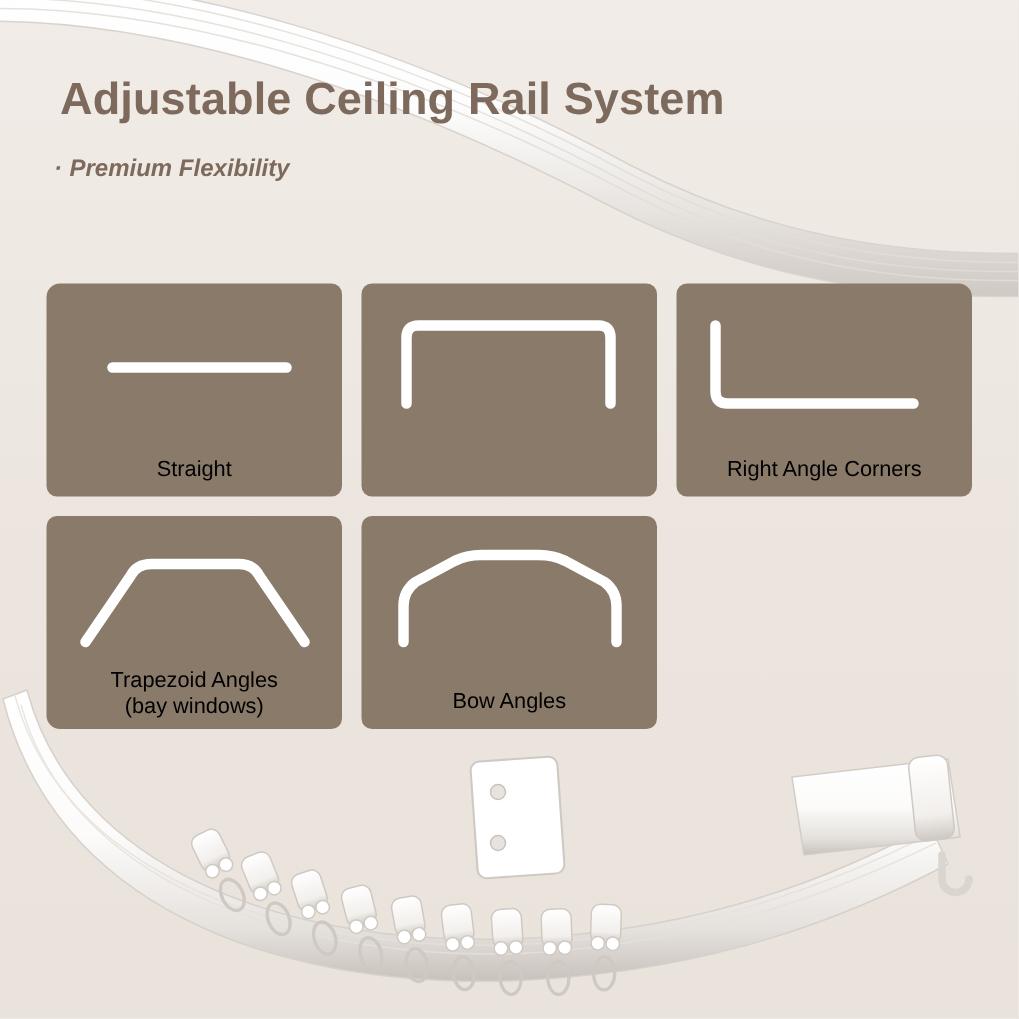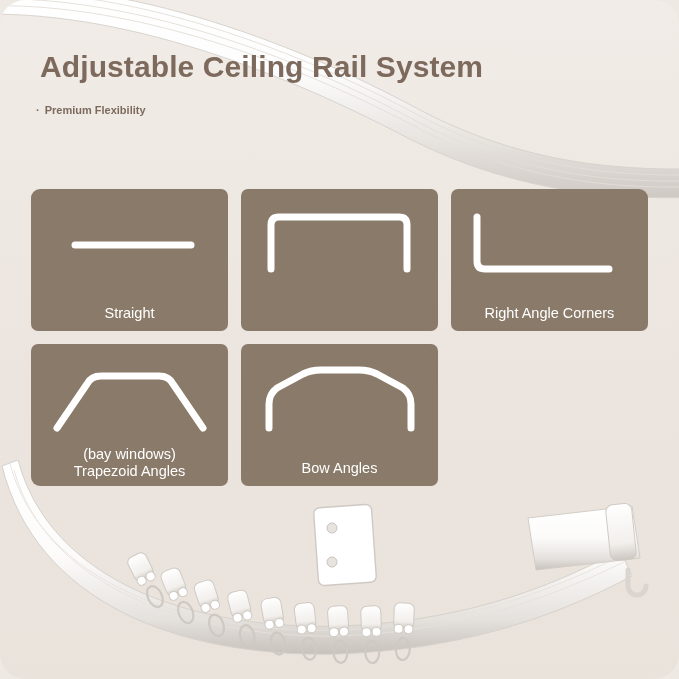--- a/index.html
+++ b/index.html
@@ -12,21 +12,20 @@
     background: #efe9e4;
     font-family: "Liberation Sans", sans-serif;
     overflow: hidden;
   }
   #stage {
     position: relative;
     width: 679px;
     height: 679px;
     background: linear-gradient(180deg, #f1ece7 0%, #ece5df 55%, #eae3dc 100%);
     overflow: hidden;
-    border-radius: 25px;
   }
 
   
   .rail-top {
     position: absolute;
     left: -40px;
     top: -30px;
     width: 780px;
     height: 230px;
     pointer-events: none;
@@ -51,25 +50,26 @@
     letter-spacing: 0.1px;
     white-space: nowrap;
   }
   .bullets {
     position: absolute;
     left: 36px;
     top: 104px;
     width: 420px;
   }
   .bullet {
-    font-size: 11px;
+    font-size: 16px;
     color: #7d6a5d;
     font-weight: bold;
     margin-bottom: 11px;
     white-space: nowrap;
+    font-style: italic;
   }
   .bullet .dot {
     display: inline-block;
     margin-right: 5px;
   }
 
   
   .grid {
     position: absolute;
     left: 31px;
@@ -92,21 +92,21 @@
     top: 0;
     width: 197px;
     height: 100px;
   }
   .card .caption {
     position: absolute;
     left: 0;
     right: 0;
     bottom: 9px;
     text-align: center;
-    color: #ffffff;
+    color: #000000;
     font-size: 14.5px;
     line-height: 17px;
     font-weight: normal;
   }
   .card.two-line .caption {
     bottom: 6px;
   }
 
   
   .grid .card:nth-child(1) { border-top-left-radius: 9px; }
@@ -179,22 +179,22 @@
         <path d="M 26 28 L 26 72 Q 26 80 34 80 L 158 80" fill="none" stroke="#ffffff" stroke-width="7" stroke-linecap="round" stroke-linejoin="round"></path>
       </svg>
       <div class="caption">Right Angle Corners</div>
     </div>
 
     <div class="card two-line">
       <svg class="art" viewBox="0 0 197 100">
         <path d="M 26 84 L 56 40 Q 60 32 70 32 L 128 32 Q 138 32 142 40 L 172 84" fill="none" stroke="#ffffff" stroke-width="7" stroke-linecap="round" stroke-linejoin="round"></path>
       </svg>
       <div class="caption">
+        <div>Trapezoid Angles</div>
         <div>(bay windows)</div>
-        <div>Trapezoid Angles</div>
       </div>
     </div>
 
     <div class="card">
       <svg class="art" viewBox="0 0 197 100">
         <path d="M 28 84 L 28 60 Q 28 50 36 44 L 62 30 Q 70 26 80 26 L 118 26 Q 128 26 136 30 L 162 44 Q 170 50 170 60 L 170 84" fill="none" stroke="#ffffff" stroke-width="7" stroke-linecap="round" stroke-linejoin="round"></path>
       </svg>
       <div class="caption">Bow Angles</div>
     </div>
 

